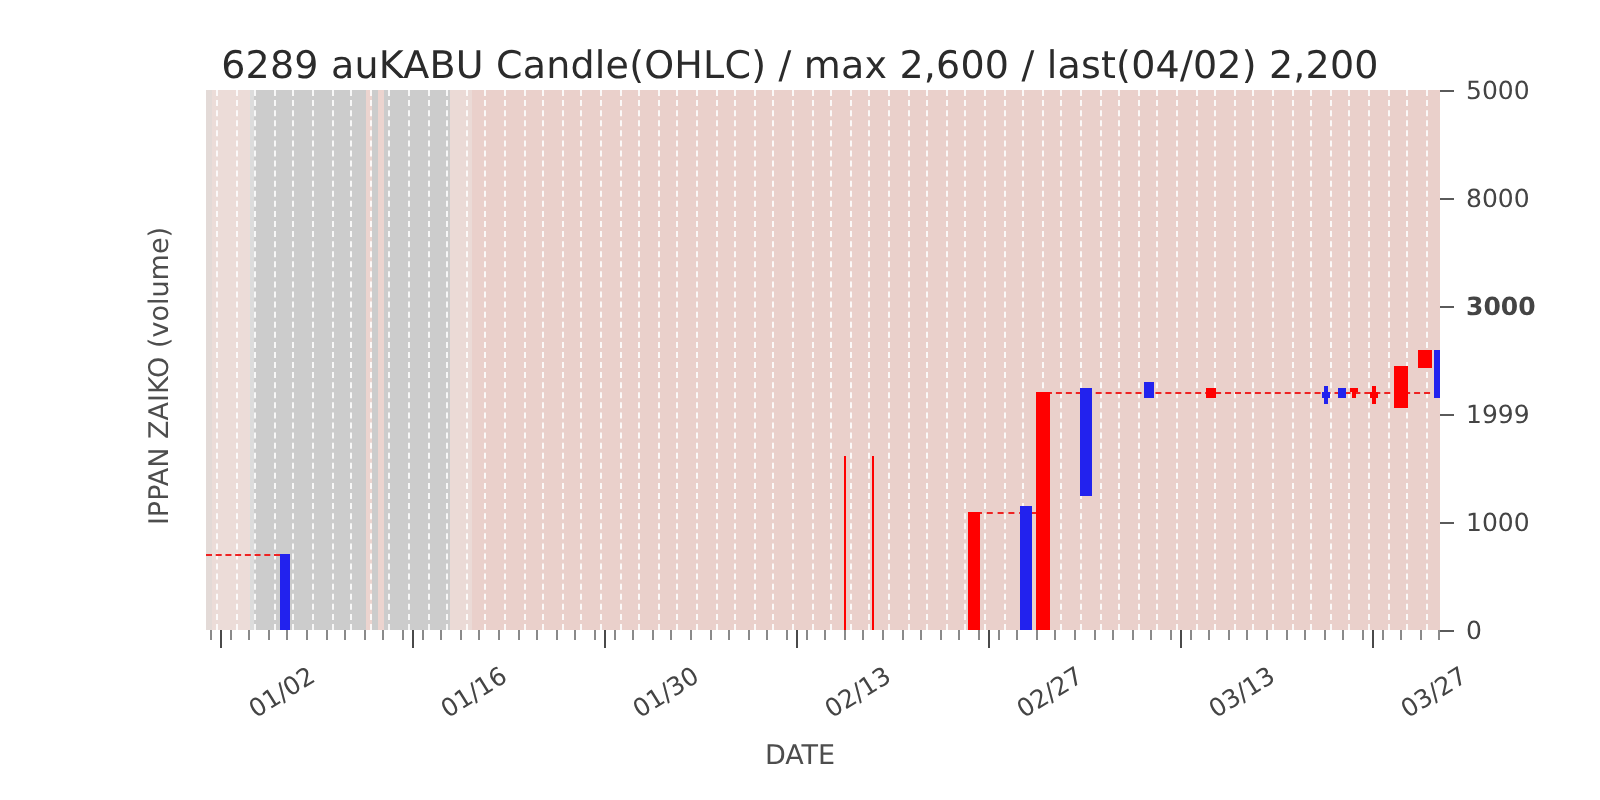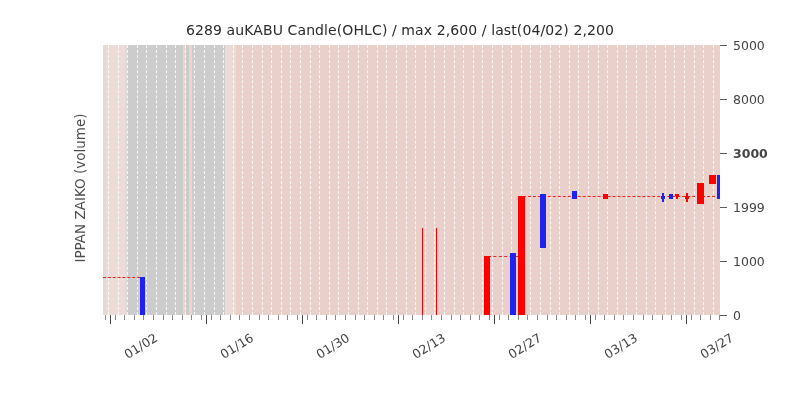--- a/index.html
+++ b/index.html
@@ -2,21 +2,21 @@
 <html><head>
 <meta charset="utf-8">
 <style>
   html,body{margin:0;padding:0;}
   body{width:800px;height:400px;background:#ffffff;font-family:"DejaVu Sans",sans-serif;overflow:hidden;}
   #root{position:relative;width:800px;height:400px;}
 
   
   .title{
     position:absolute;left:0;top:22px;width:800px;text-align:center;
-    font-size:14px;color:#2b2b2b;letter-spacing:.1px;white-space:nowrap;
+    font-size:19px;color:#2b2b2b;letter-spacing:.1px;white-space:nowrap;
   }
 
   
   .ylabel{
     position:absolute;left:-60px;top:180px;width:280px;text-align:center;
     transform:rotate(-90deg);transform-origin:center center;
     font-size:13.5px;color:#4d4d4d;white-space:nowrap;
   }
   .xlabel{
     position:absolute;left:0;top:370px;width:800px;text-align:center;
@@ -54,20 +54,21 @@
   }
 </style>
 </head>
 <body>
 
 <div id="root">
 
   <div class="title">6289 auKABU Candle(OHLC) / max 2,600 / last(04/02) 2,200</div>
 
   <div class="ylabel">IPPAN ZAIKO (volume)</div>
+  <div class="xlabel">DATE</div>
 
   <div class="plot" id="plot">
       <div class="band" style="left: 0px; width: 3px; background: rgb(227, 218, 215);"></div>
       <div class="band" style="left: 3px; width: 18.5px; background: rgb(236, 220, 216);"></div>
       <div class="band" style="left: 21.5px; width: 2.5px; background: rgb(220, 220, 220);"></div>
       <div class="band" style="left: 24px; width: 55.5px; background: rgb(204, 204, 204);"></div>
       <div class="band" style="left: 79.5px; width: 3px; background: rgb(236, 212, 207);"></div>
       <div class="band" style="left: 82.5px; width: 3px; background: rgb(204, 204, 204);"></div>
       <div class="band" style="left: 85.5px; width: 3px; background: rgb(236, 212, 207);"></div>
       <div class="band" style="left: 88.5px; width: 33.5px; background: rgb(204, 204, 204);"></div>

